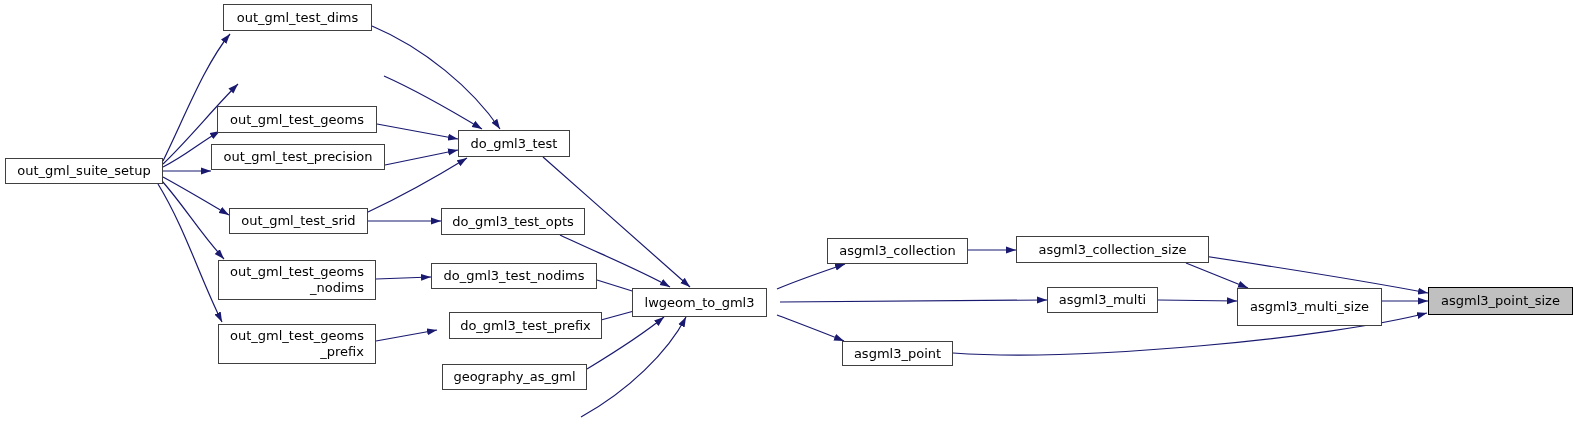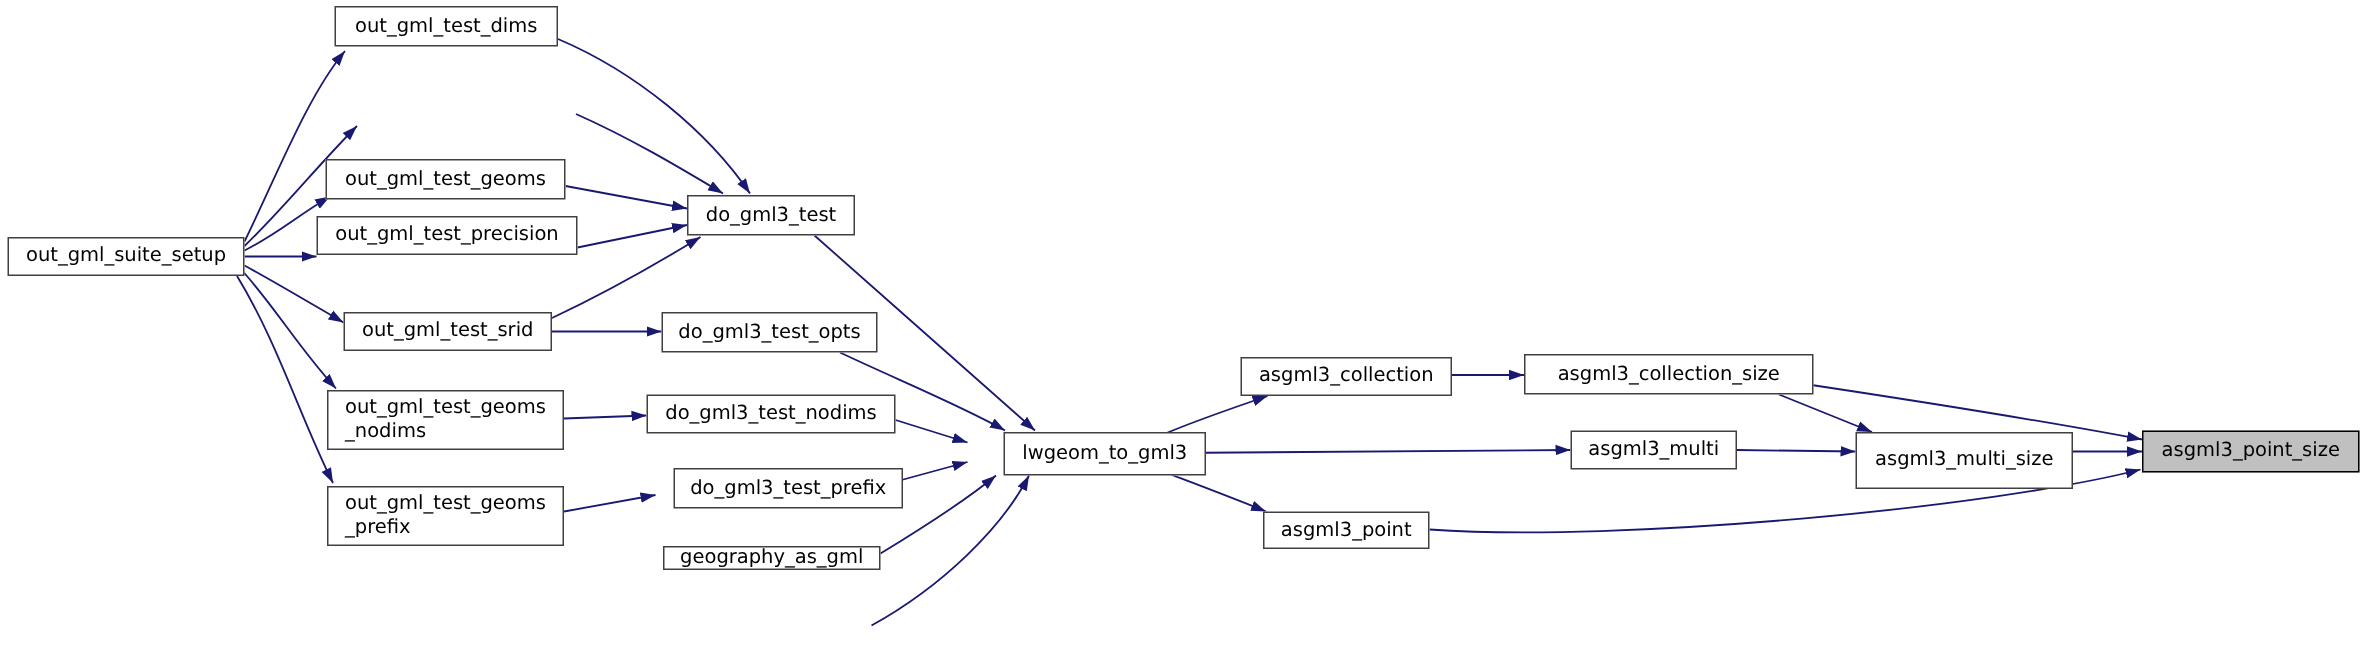--- a/index.html
+++ b/index.html
@@ -10,21 +10,21 @@
   }
   .edges{position:absolute;left:0;top:0;width:1577px;height:448px;}
   .edge{fill:none;stroke:var(--edge,#191970);stroke-width:1.2px;}
   .arrow-fill{fill:var(--edge,#191970);stroke:none;}
   .node{
     position:absolute;box-sizing:border-box;
     background:var(--node-fill,#ffffff);
     border:1.3px solid var(--node-border,#404040);
     color:var(--text,#000000);
     display:flex;align-items:center;justify-content:center;
-    text-align:left;white-space:pre-line;
+    text-align:right;white-space:pre-line;
     font-size:13px;line-height:16px;
     cursor:pointer;
   }
   .node.highlight{
     background:var(--highlight-fill,#c0c0c0);
     border:1.5px solid var(--highlight-border,#000000);
   }
 </style>
 </head>
 <body>
@@ -75,22 +75,22 @@
   <div class="node" style="left:211px;top:144px;width:174px;height:26px">out_gml_test_precision</div>
   <div class="node" style="left:229px;top:208px;width:139px;height:26px">out_gml_test_srid</div>
   <div class="node" style="left:218px;top:260px;width:158px;height:40px">out_gml_test_geoms
 _nodims</div>
   <div class="node" style="left:218px;top:324px;width:158px;height:40px">out_gml_test_geoms
 _prefix</div>
   <div class="node" style="left:458px;top:130px;width:112px;height:27px">do_gml3_test</div>
   <div class="node" style="left:441px;top:208px;width:144px;height:27px">do_gml3_test_opts</div>
   <div class="node" style="left:431px;top:263px;width:166px;height:26px">do_gml3_test_nodims</div>
   <div class="node" style="left:449px;top:312px;width:153px;height:27px">do_gml3_test_prefix</div>
-  <div class="node" style="left:442px;top:364px;width:145px;height:16px">geography_as_gml</div>
-  <div class="node" style="left:669px;top:288px;width:135px;height:29px">lwgeom_to_gml3</div>
+  <div class="node" style="left:442px;top:364px;width:145px;height:26px">geography_as_gml</div>
+  <div class="node" style="left:632px;top:288px;width:135px;height:29px">lwgeom_to_gml3</div>
   <div class="node" style="left:827px;top:238px;width:141px;height:26px">asgml3_collection</div>
   <div class="node" style="left:1016px;top:236px;width:193px;height:27px">asgml3_collection_size</div>
   <div class="node" style="left:1047px;top:287px;width:111px;height:26px">asgml3_multi</div>
   <div class="node" style="left:842px;top:341px;width:111px;height:25px">asgml3_point</div>
   <div class="node" style="left:1237px;top:288px;width:145px;height:38px">asgml3_multi_size</div>
   <div class="node highlight" style="left:1428px;top:287px;width:145px;height:28px">asgml3_point_size</div>
 
 </div>
 
 </body></html>

